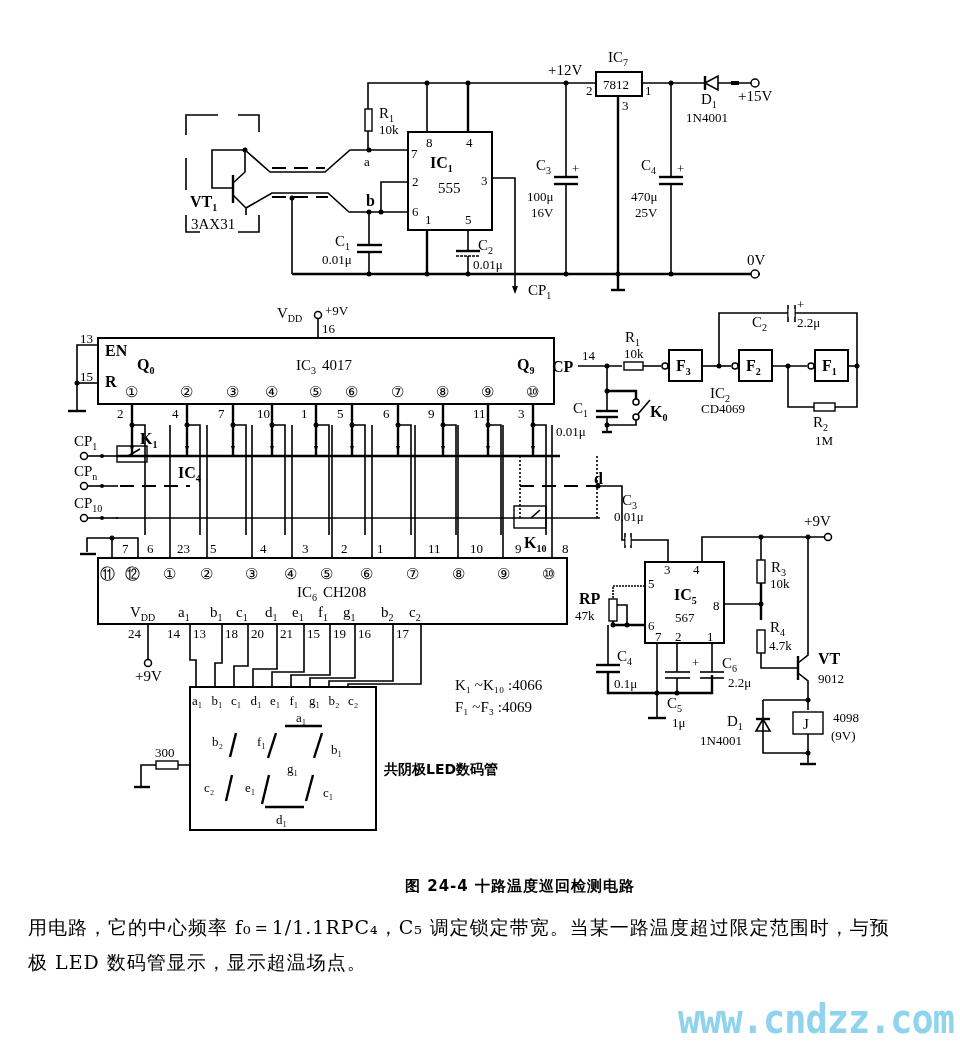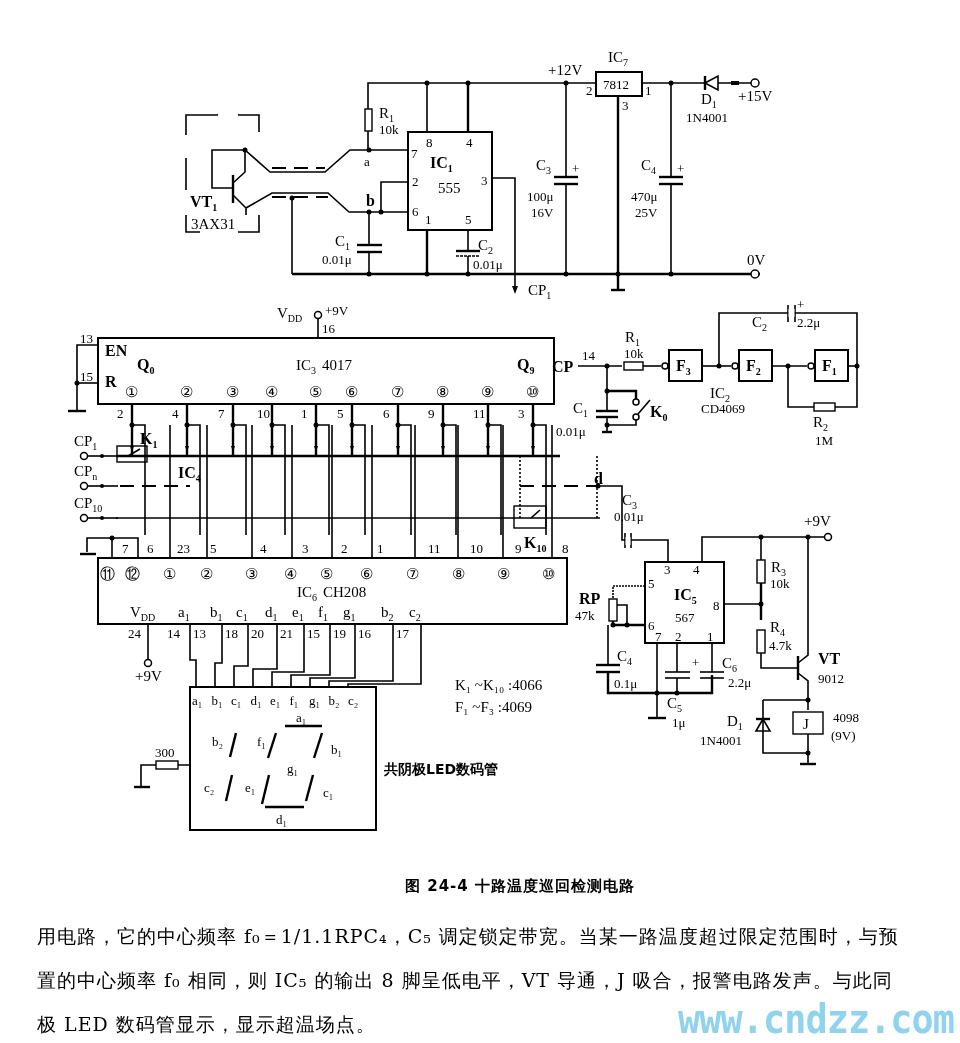--- a/index.html
+++ b/index.html
@@ -11,21 +11,21 @@
   .dash { stroke:#000; stroke-width:2; fill:none; stroke-dasharray:14 8; }
   .box { stroke:#000; stroke-width:2; fill:#fff; }
   .dot { fill:#000; }
   .term { fill:#fff; stroke:#000; stroke-width:1.5; }
   .lbl { font-size:15px; }
   .lbls { font-size:13px; }
   .lblb { font-size:16px; font-weight:bold; }
   .sub { font-size:10px; }
   .caption { position:absolute; left:0; width:960px; top:877px; text-align:center; font-size:15px; font-weight:bold; font-family:"DejaVu Sans", sans-serif; letter-spacing:1px;padding-left:40px; }
   .para { position:absolute; left:28px; top:910px; width:900px; font-size:19px; line-height:35px; font-family:"DejaVu Serif", serif; letter-spacing:1px; }
-  .para p { margin:9px; white-space:nowrap; }
+  .para p { margin:0; white-space:nowrap; }
   .watermark { position:absolute; right:6px; top:996px; font-family:"DejaVu Sans Mono", monospace; font-weight:bold; font-size:40px; color:#8fd3ec; letter-spacing:-1px; transform:scaleX(0.92); transform-origin:right; }
 </style>
 </head>
 <body>
 
 <svg id="schematic" viewBox="0 0 960 870" xmlns="http://www.w3.org/2000/svg">
 
   <g>
 
     <path class="w" d="M186 135 V115 H218 M238 115 H259 V132 M186 158 V190 M186 215 V232 H200 M238 232 H259 V215"></path>
@@ -524,16 +524,15 @@
       <line class="w" x1="700" y1="678" x2="724" y2="678"></line>
     <text class="lbls" x="692" y="667">+</text>
     <text class="lbl" x="722" y="668"><tspan>C</tspan><tspan class="sub" dy="4">6</tspan></text>
     <text class="lbls" x="728" y="687">2.2μ</text>
   </g>
 </svg>
 
 <div class="caption">图 24-4   十路温度巡回检测电路</div>
 <div class="para">
   <p>用电路，它的中心频率 f₀＝1/1.1RPC₄，C₅ 调定锁定带宽。当某一路温度超过限定范围时，与预</p>
-  <p>置的中心频率 f₀ 相同，则 IC₅ 的输出 8 脚呈低电平，VT 导通，J 吸合，报警电路发声。与此同</p>
   <p>极 LED 数码管显示，显示超温场点。</p>
 </div>
 <div class="watermark">www.cndzz.com</div>
 
 </body></html>

